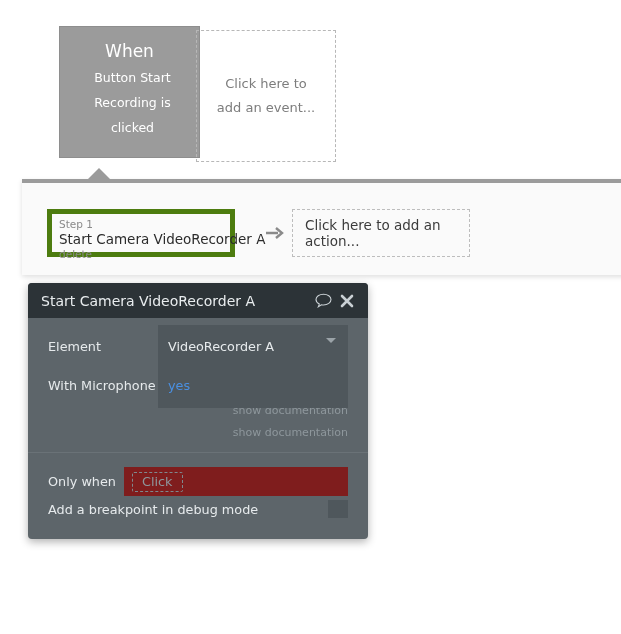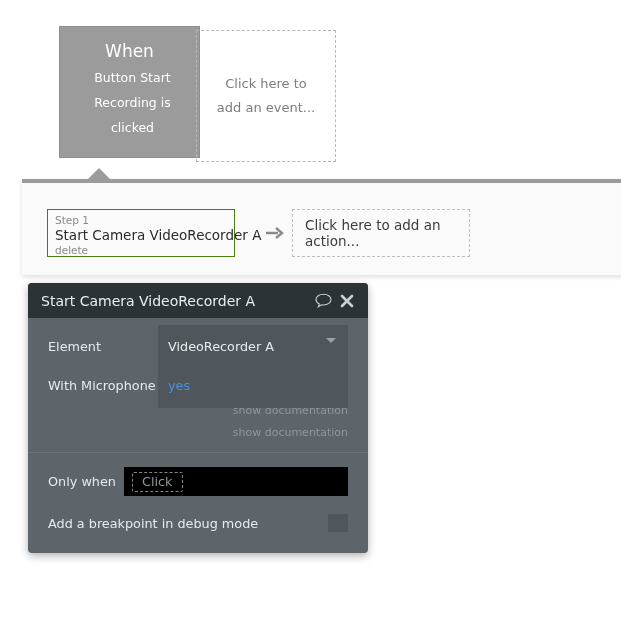--- a/index.html
+++ b/index.html
@@ -100,21 +100,21 @@
     box-shadow: 0 2px 5px rgba(0,0,0,0.13);
     z-index: 3;
   }
 
   .step-box {
     position: absolute;
     left: 25px;
     top: 26px;
     width: 188px;
     height: 48px;
-    border: 1px solid #4d7c0f;
+    border: 5px solid #4d7c0f;
     background: #fafafa;
     box-sizing: border-box;
     padding: 4px 7px 3px 7px;
     cursor: pointer;
   }
   .step-label {
     font-size: 10.5px;
     color: #8a8a8a;
     line-height: 13px;
   }
@@ -256,40 +256,39 @@
   }
   .onlywhen-label {
     width: 76px;
     flex: none;
     color: #e6eaec;
     font-size: 12.8px;
   }
   .onlywhen-ctl {
     flex: 1;
     height: 29px;
-    background: #000000;
+    background: #7f1d1d;
     display: flex;
     align-items: center;
     padding-left: 8px;
     box-sizing: border-box;
     cursor: text;
   }
   .chip-placeholder {
     border: 1px dashed #7f888d;
     color: #8e979c;
     font-size: 12.8px;
     padding: 1px 9px 2px 9px;
     border-radius: 2px;
   }
 
   .breakpoint-row {
     display: flex;
     align-items: center;
     height: 26px;
-    margin-top: 14px;
     margin-bottom: 17px;
   }
   .breakpoint-label {
     flex: 1;
     color: #e6eaec;
     font-size: 12.8px;
   }
   .checkbox {
     width: 20px;
     height: 18px;

